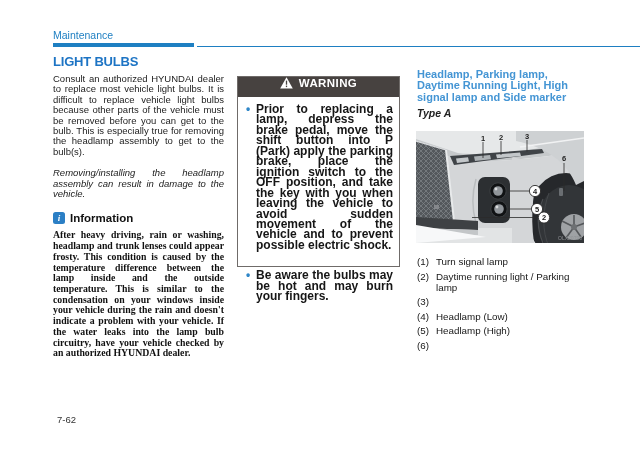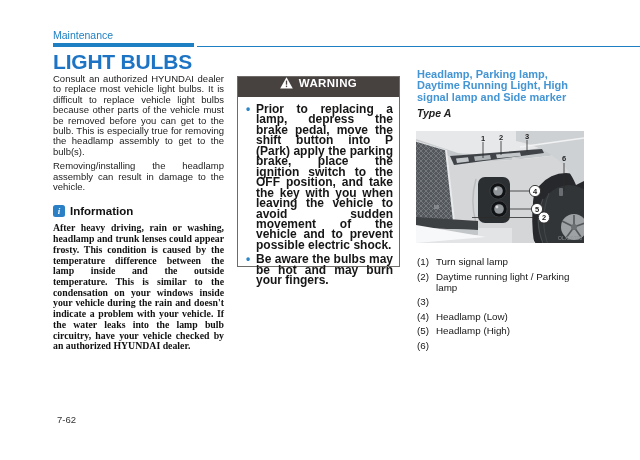--- a/index.html
+++ b/index.html
@@ -6,42 +6,42 @@
   .page{position:relative;width:640px;height:460px;background:#ffffff;overflow:hidden;
         font-family:"Liberation Sans",sans-serif;color:#1c1c1c;}
 
   
   .masthead-label{position:absolute;left:53px;top:29px;font-size:10.5px;color:#1e7fc2;}
   .masthead-bar{position:absolute;left:53px;top:43px;width:141px;height:4px;background:#1e7fc2;}
   .masthead-rule{position:absolute;left:197px;right:0;top:46px;height:1px;background:#1e7fc2;}
 
   
   .col-left{position:absolute;left:53px;top:54px;width:171px;}
-  .lb-title{font-size:21px;font-weight:bold;color:#1d74c4;letter-spacing:-0.2px;line-height:16px;}
+  .lb-title{font-size:13px;font-weight:bold;color:#1d74c4;letter-spacing:-0.2px;line-height:16px;}
   .body-p{margin:0;font-size:9.5px;line-height:10.4px;text-align:justify;}
   .body-p.first{margin-top:4px;}
-  .body-p.second{margin-top:4px;}
+  .body-p.second{margin-top:11px;font-style:italic;}
   .info-head{margin-top:13px;display:flex;align-items:center;gap:5px;}
   .info-icon{width:12px;height:12px;border-radius:2.5px;background:#2b7fc5;color:#fff;
              font-family:"Liberation Serif",serif;font-style:italic;font-weight:bold;font-size:9px;
              display:flex;align-items:center;justify-content:center;}
   .info-title{font-size:11.5px;font-weight:bold;color:#111;}
   .info-body{margin-top:6px;font-family:"Liberation Serif",serif;font-weight:bold;
              font-size:9.8px;line-height:10.7px;text-align:justify;color:#111;}
 
   
   .warning-box{position:absolute;left:237px;top:76px;width:163px;height:191px;
                border:1px solid #6f6b69;box-sizing:border-box;background:#fff;}
   .warning-header{height:20px;background:#474240;color:#fff;display:flex;align-items:flex-start;
                   justify-content:center;gap:6px;}
   .warning-title{font-size:11.5px;font-weight:bold;letter-spacing:0.4px;}
   .warning-list{margin:0;padding:7px 6px 0 7px;list-style:none;}
   .warning-list li{position:relative;padding-left:11px;font-size:12px;font-weight:bold;
                    line-height:10.45px;text-align:justify;color:#161616;}
-  .warning-list li + li{margin-top:4px;}
+  .warning-list li + li{margin-top:20px;}
   .warning-list li::before{content:"\2022";position:absolute;left:1px;top:0;color:#2e86c8;}
 
   
   .right-heading{position:absolute;left:417px;top:69px;width:172px;
                  font-size:11px;font-weight:bold;line-height:11.4px;color:#4495d4;}
   .type-label{position:absolute;left:417px;top:107px;font-size:10.5px;font-weight:bold;
               font-style:italic;color:#222;}
   .figure{position:absolute;left:416px;top:131px;width:168px;height:112px;}
   .figure svg{display:block;}
   .legend{position:absolute;left:417px;top:256px;width:164px;}

